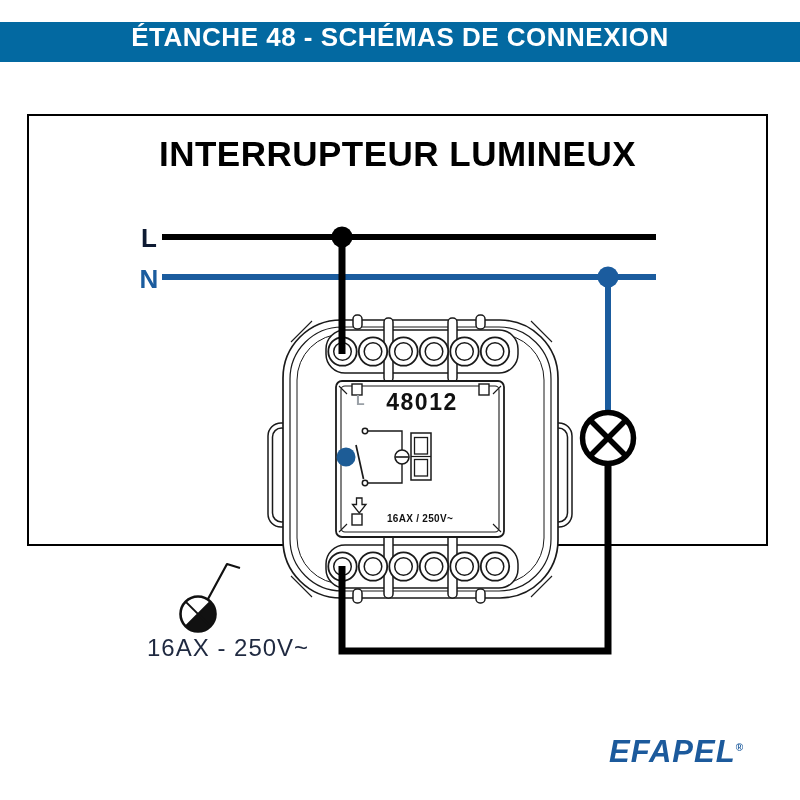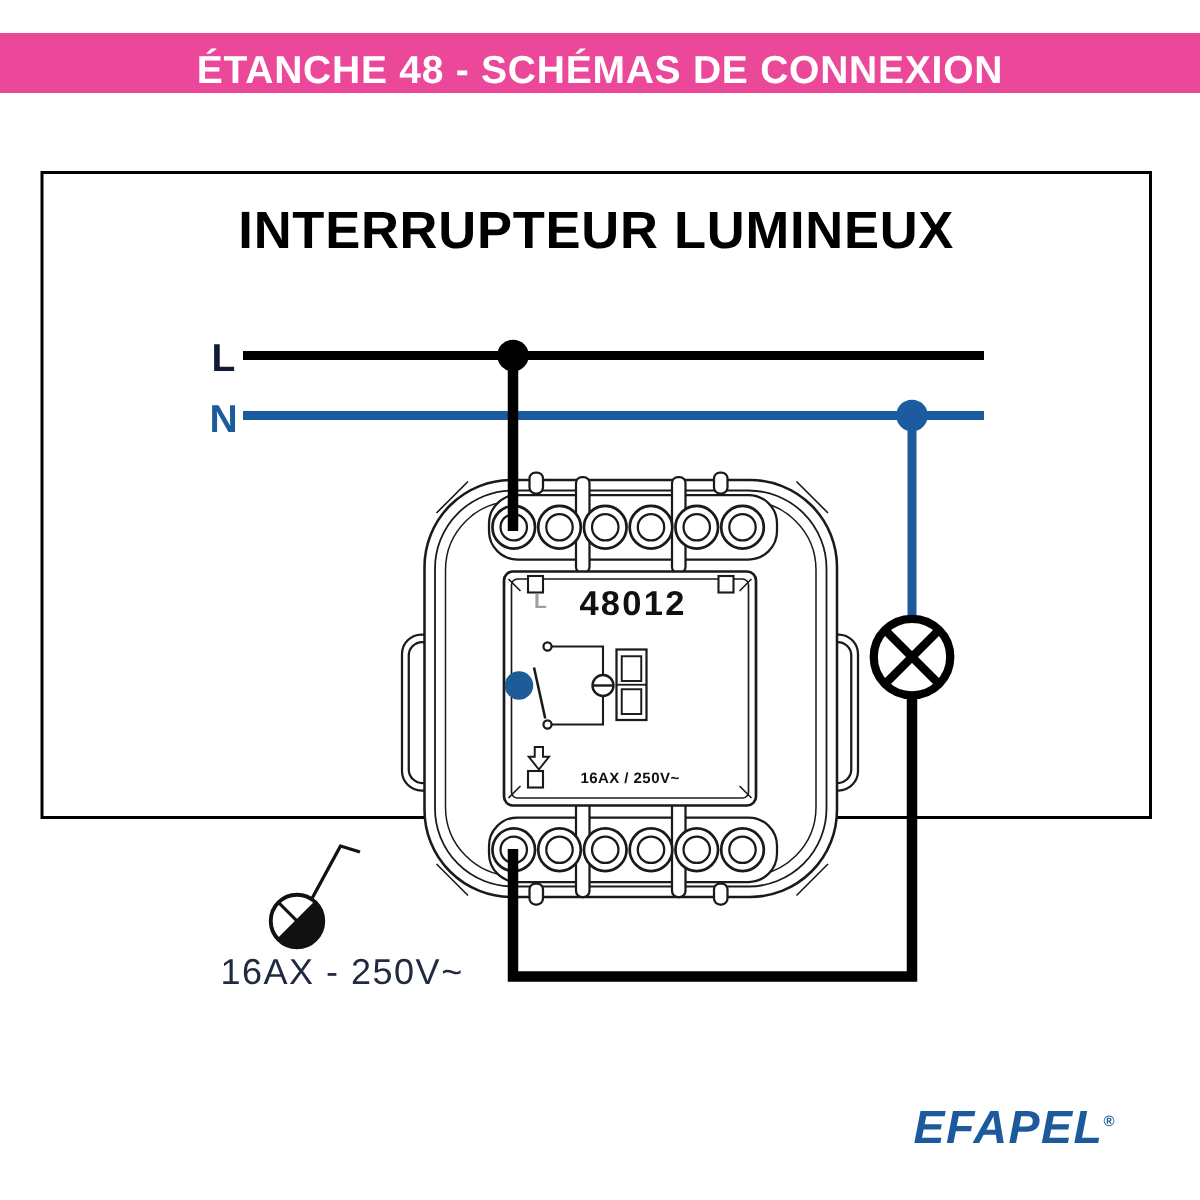--- a/index.html
+++ b/index.html
@@ -1,19 +1,19 @@
 <!DOCTYPE html>
 <html><head>
 <meta charset="utf-8">
 <style>
   html,body{margin:0;padding:0;}
   body{width:800px;height:800px;background:#ffffff;position:relative;overflow:hidden;
        font-family:"Liberation Sans",sans-serif;}
-  .header-bar{position:absolute;left:0;top:22px;width:800px;height:40px;background:#ec4899;
-      display:flex;align-items:flex-end;justify-content:center;}
+  .header-bar{position:absolute;left:0;top:22px;width:800px;height:40px;background:#0369a1;
+      display:flex;align-items:flex-start;justify-content:center;}
   .header-bar span{color:#ffffff;font-size:26px;font-weight:bold;letter-spacing:.5px;}
   .diagram-box{position:absolute;left:27px;top:114px;width:741px;height:432px;
       border:2.5px solid #000;box-sizing:border-box;background:#fff;text-decoration:underline;}
   .diagram-title{position:absolute;left:0;top:18px;width:100%;text-align:center;
       font-size:35px;font-weight:bold;color:#000;letter-spacing:.5px;}
   svg.schematic{position:absolute;left:0;top:0;width:800px;height:800px;
       font-family:"Liberation Sans",sans-serif;}
   .logo{position:absolute;right:56px;top:734px;color:#1c5a9c;font-style:italic;
       font-weight:bold;font-size:31px;letter-spacing:1px;}
   .logo sup{font-size:10px;font-style:normal;vertical-align:super;}

